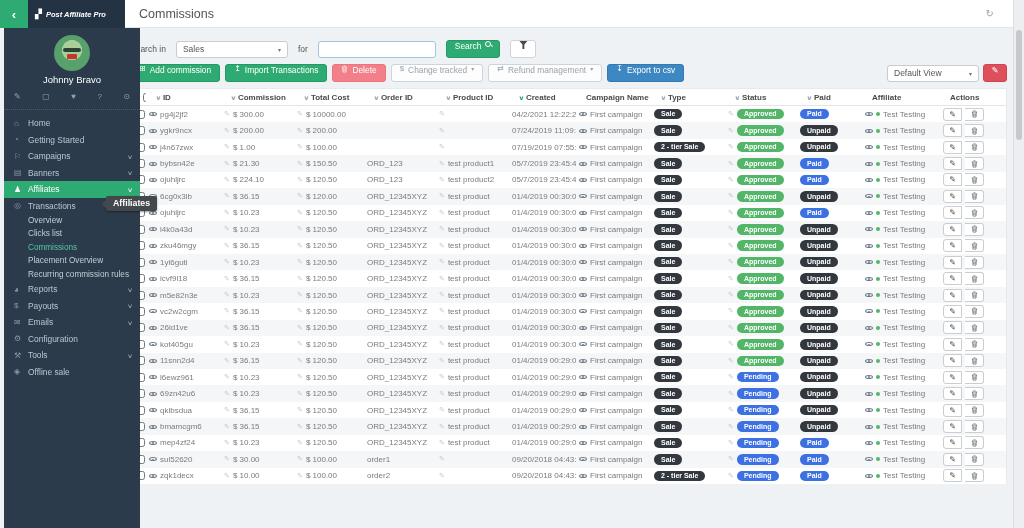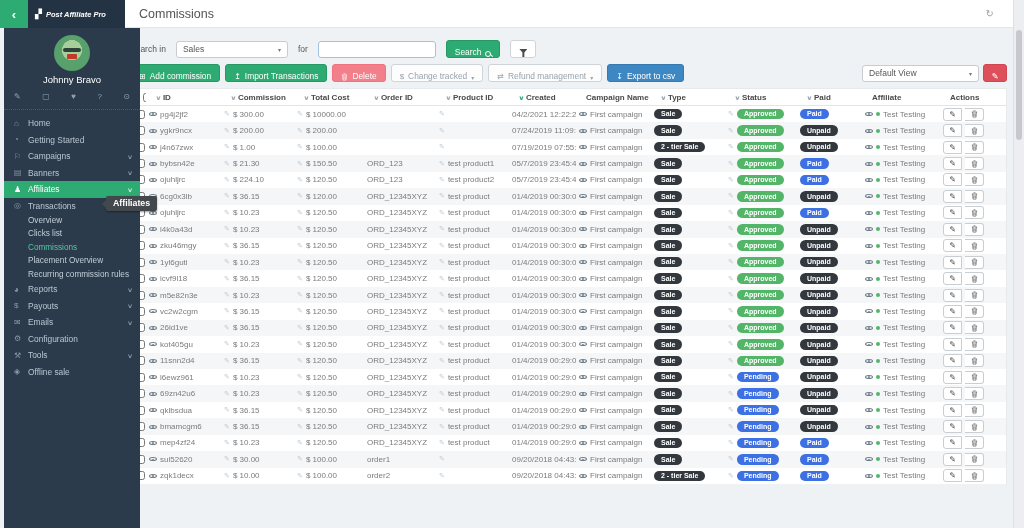--- a/index.html
+++ b/index.html
@@ -40,34 +40,34 @@
   
   .main { position:absolute; left:125px; top:28px; right:11px; bottom:0; padding:12px 6px 0 5px; }
   .banner { background:var(--banner-bg,#d9edf7); border:1px solid #cde5f2; border-radius:2px; color:var(--banner-text,#31708f); font-size:8px; padding:5px 8px; height:20px; margin-bottom:8px; white-space:nowrap; overflow:hidden; }
   .banner a { color:var(--banner-text,#31708f); text-decoration:underline; cursor:pointer; }
 
   .search-row { display:flex; align-items:center; gap:10px; height:18px; margin-bottom:6px; color:#555; }
   .fake-select { background:#fff; border:1px solid #c6ccd2; border-radius:3px; height:17px; display:flex; align-items:center; justify-content:space-between; padding:0 6px; color:#555; cursor:pointer; }
   .sel-search { width:112px; }
   .sel-caret { font-size:6px; color:#777; }
   .search-input { width:118px; height:17px; border:1px solid #9fc3e0; border-radius:3px; padding:0 4px; font-size:8.5px; outline:none; }
-  .btn { height:18px; border:1px solid transparent; border-radius:3px; font-size:8.4px; padding:0 8px; display:inline-flex; align-items:flex-end; gap:4px; cursor:pointer; font-family:inherit; white-space:nowrap; }
+  .btn { height:18px; border:1px solid transparent; border-radius:3px; font-size:8.4px; padding:0 8px; display:inline-flex; align-items:flex-start; gap:4px; cursor:pointer; font-family:inherit; white-space:nowrap; }
   .btn-green { background:var(--green,#2eab72); border-color:#279863; color:#fff; }
   .btn-red { background:var(--delete-red,#f2808a); border-color:#ef737e; color:#fff; }
   .btn-blue { background:var(--export-blue,#3d87c3); border-color:#3579b1; color:#fff; }
   .btn-light { background:#fdfdfd; border-color:#cfd4d9; color:#9aa3ab; }
   .btn-filter { background:#fff; border-color:#cfd4d9; width:26px; justify-content:center; padding:0; }
   .funnel { width:8px; height:8px; background:#4a4a4a; clip-path:polygon(0 0,100% 0,62% 45%,62% 100%,38% 100%,38% 45%); }
   .mag { width:6px; height:6px; border:1.3px solid #fff; border-radius:50%; position:relative; display:inline-block; }
   .mag::after { content:""; position:absolute; width:3px; height:1.3px; background:#fff; transform:rotate(45deg); right:-2.5px; bottom:-0.5px; }
   .bicon { font-size:8px; line-height:1; }
   .bcaret { font-size:6px; }
   .toolbar { display:flex; align-items:center; gap:5px; height:18px; margin-bottom:6px; }
   .view-wrap { margin-left:auto; display:flex; gap:4px; align-items:center; }
-  .sel-view { width:117px; }
+  .sel-view { width:92px; }
   .btn-edit-view { background:var(--edit-red,#de4f5c); border-color:#d24450; color:#fff; width:24px; justify-content:center; padding:0; }
 
   
   .table { background:#fff; border:1px solid #e7eaec; border-bottom:none; }
   .thead,.tr,.tfoot { display:grid; grid-template-columns:15px 75px 73px 70px 72px 73px 67px 75px 74px 72px 65px 78px 1fr; align-items:center; }
   .thead { height:17px; border-bottom:1px solid #e3e6e8; background:#fff; }
   .th { font-size:8px; font-weight:bold; color:#4a4a4a; display:flex; align-items:center; gap:2px; padding-left:10px; white-space:nowrap; overflow:hidden; }
   .sort-caret { font-size:6px; color:#9aa7b0; transform:scaleX(1.3); }
   .sort-caret.sorted { color:var(--green,#2eab72); }
   .tr { height:16.45px; font-size:8px; color:#7b7b7b; }

